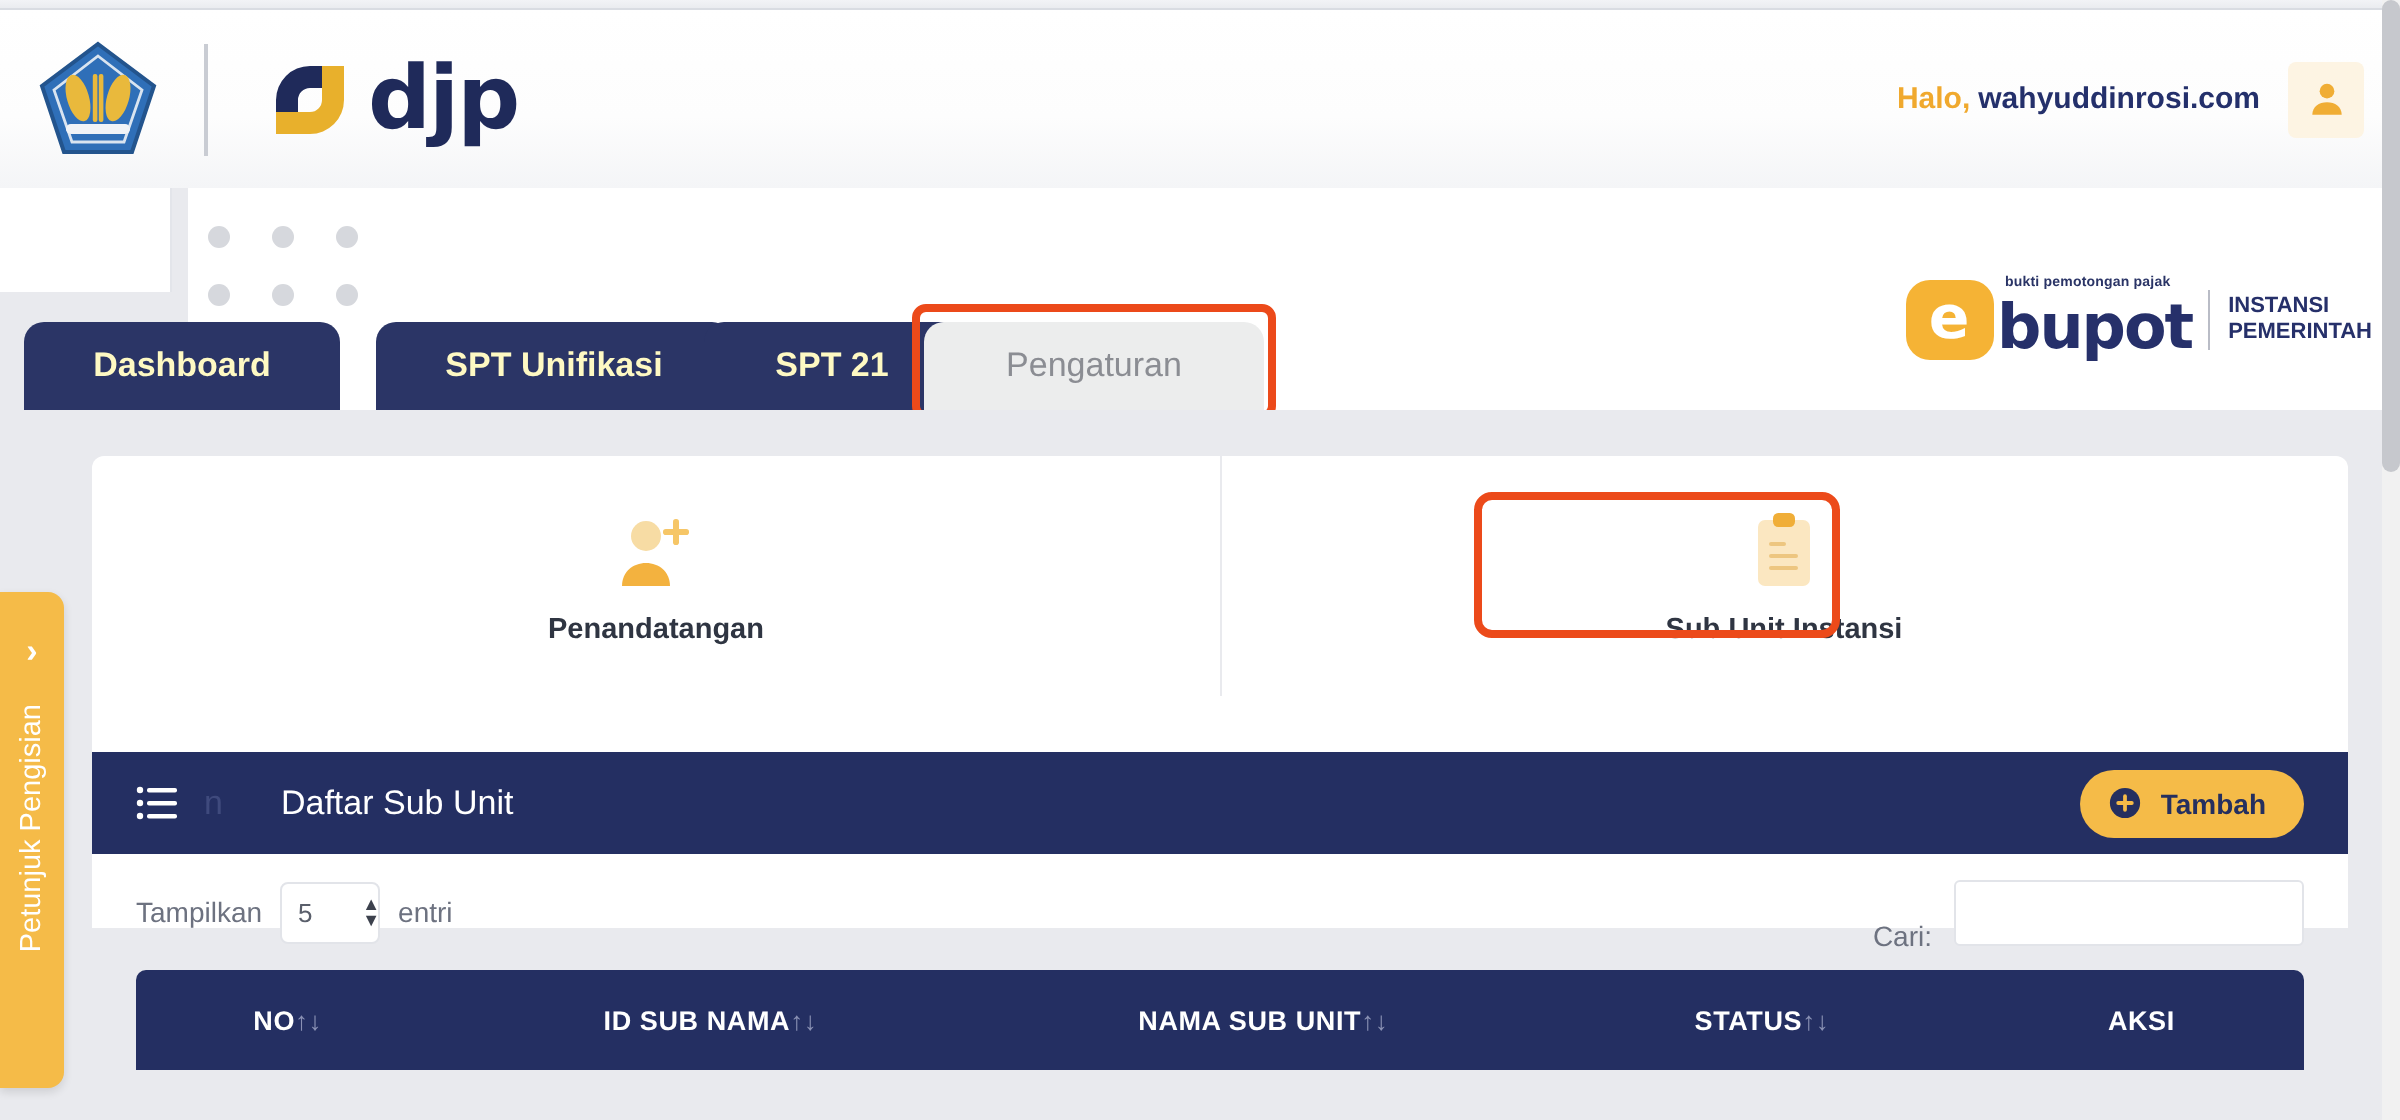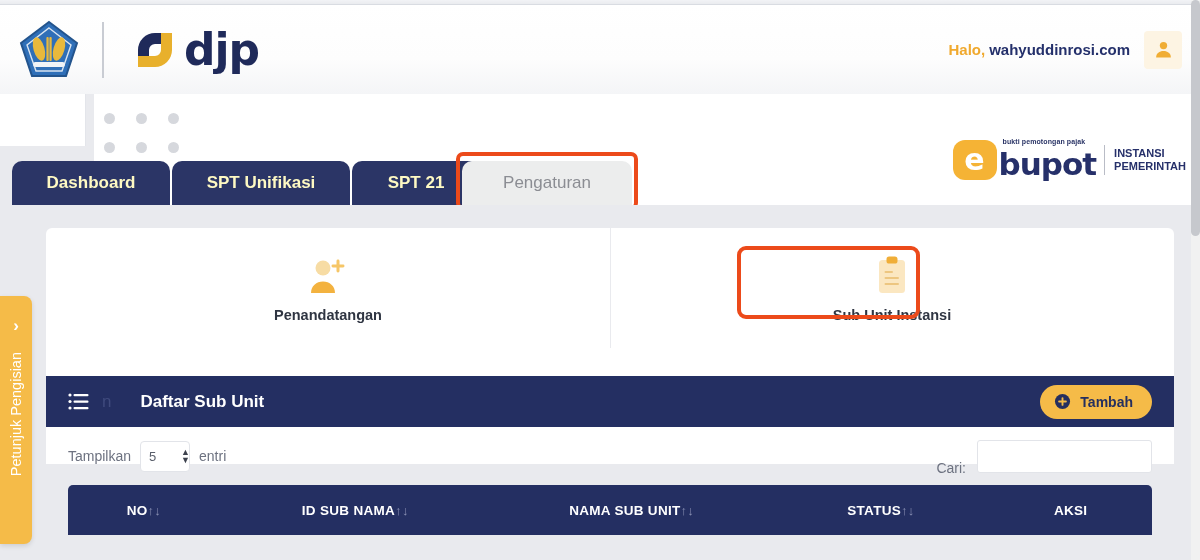--- a/index.html
+++ b/index.html
@@ -133,21 +133,21 @@
     position:absolute; top:41px; left:737px; width:183px; height:73px;
     border:4px solid #ec4a1a; border-radius:9px; pointer-events:none;
   }
 
   
   .secbar {
     position:absolute; top:148px; left:0; width:1128px; height:51px;
     background:#242f62; display:flex; align-items:center; padding:0 22px;
   }
   .secbar-title {
-    font-size:17px; font-weight:700; color:#ffffff; margin-left:13px;padding-left:39px;
+    font-size:17px; font-weight:400; color:#ffffff; margin-left:13px;padding-left:39px;
   }
   .secbar-ghost { font-size:17px;color:#3f4a7d;margin-left:13px; }
   .listicon { display:flex; align-items:center; color:#ffffff; }
   .btn-tambah {
     margin-left:auto; background:#f5bb48; color:#252f5f;
     border:none; border-radius:19px; height:34px; padding:0 19px 0 14px;
     font-size:14px; font-weight:700; display:flex; align-items:center;
     font-family:"Liberation Sans", sans-serif; cursor:pointer;
   }
   .btn-tambah .plus { margin-right:9px; display:flex; }
@@ -278,21 +278,21 @@
     </div>
     <div class="eb-sep"></div>
     <div>
       <div class="eb-gov">INSTANSI</div>
       <div class="eb-gov">PEMERINTAH</div>
     </div>
   </div>
 
   <div class="tabs">
     <div class="tab" style="left:12px;width:158px;">Dashboard</div>
-    <div class="tab" style="left:172px;width:178px;">SPT Unifikasi</div>
+    <div class="tab" style="left:188px;width:178px;">SPT Unifikasi</div>
     <div class="tab" style="left:352px;width:128px;">SPT 21</div>
     <div class="tab active" style="left:462px;width:170px;">Pengaturan</div>
   </div>
   <div class="tabhl"></div>
 
   <div class="body">
     <div class="bodyinner">
 
       <div class="cards">
 

